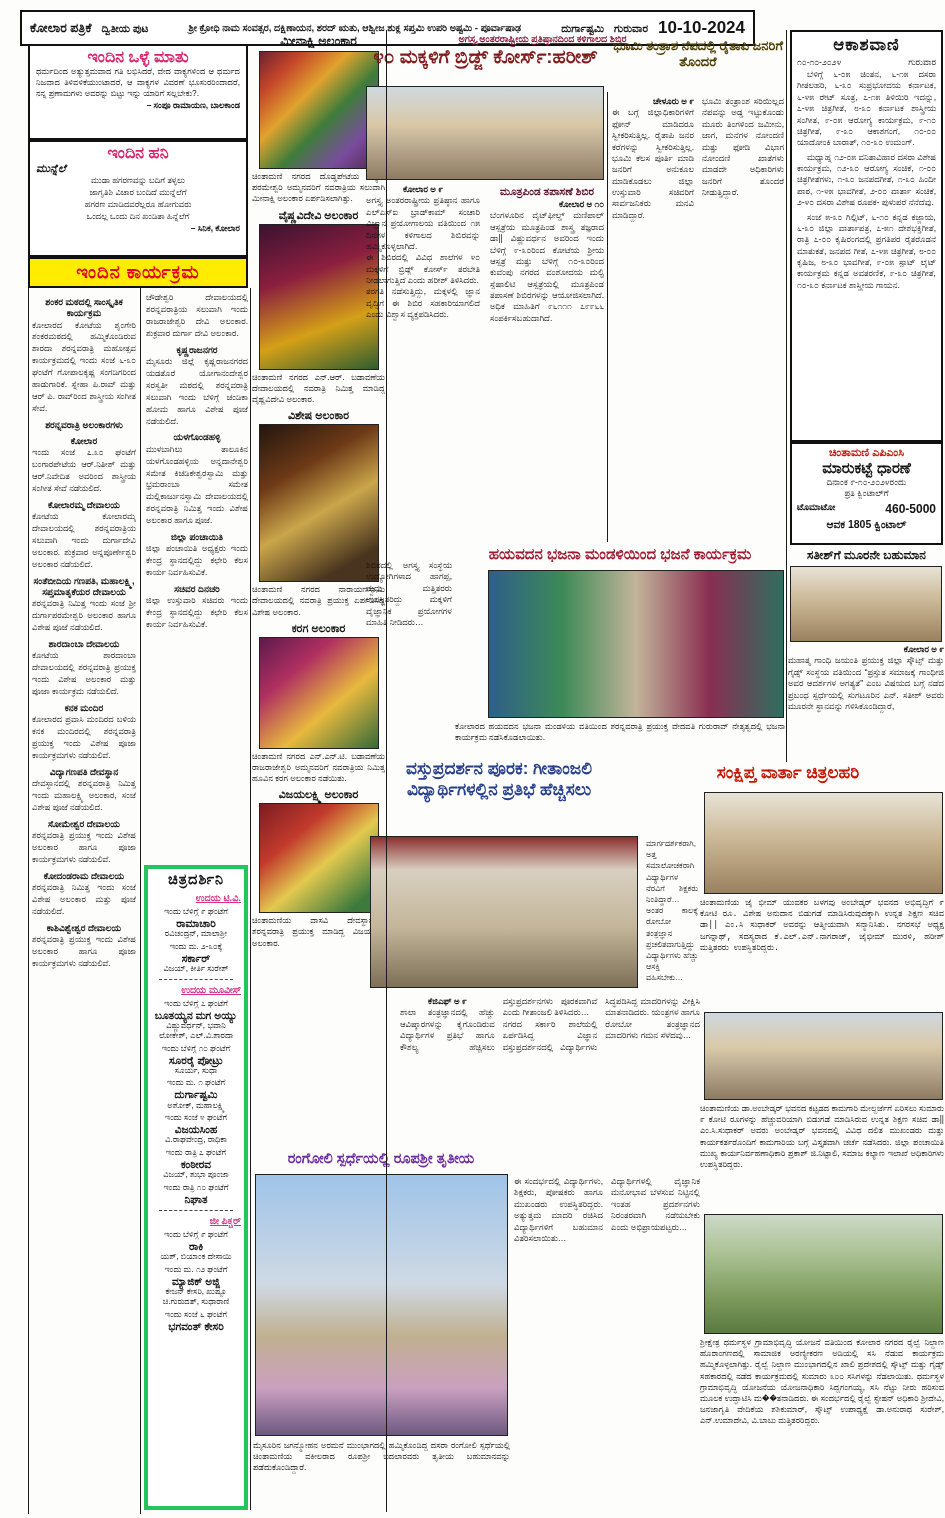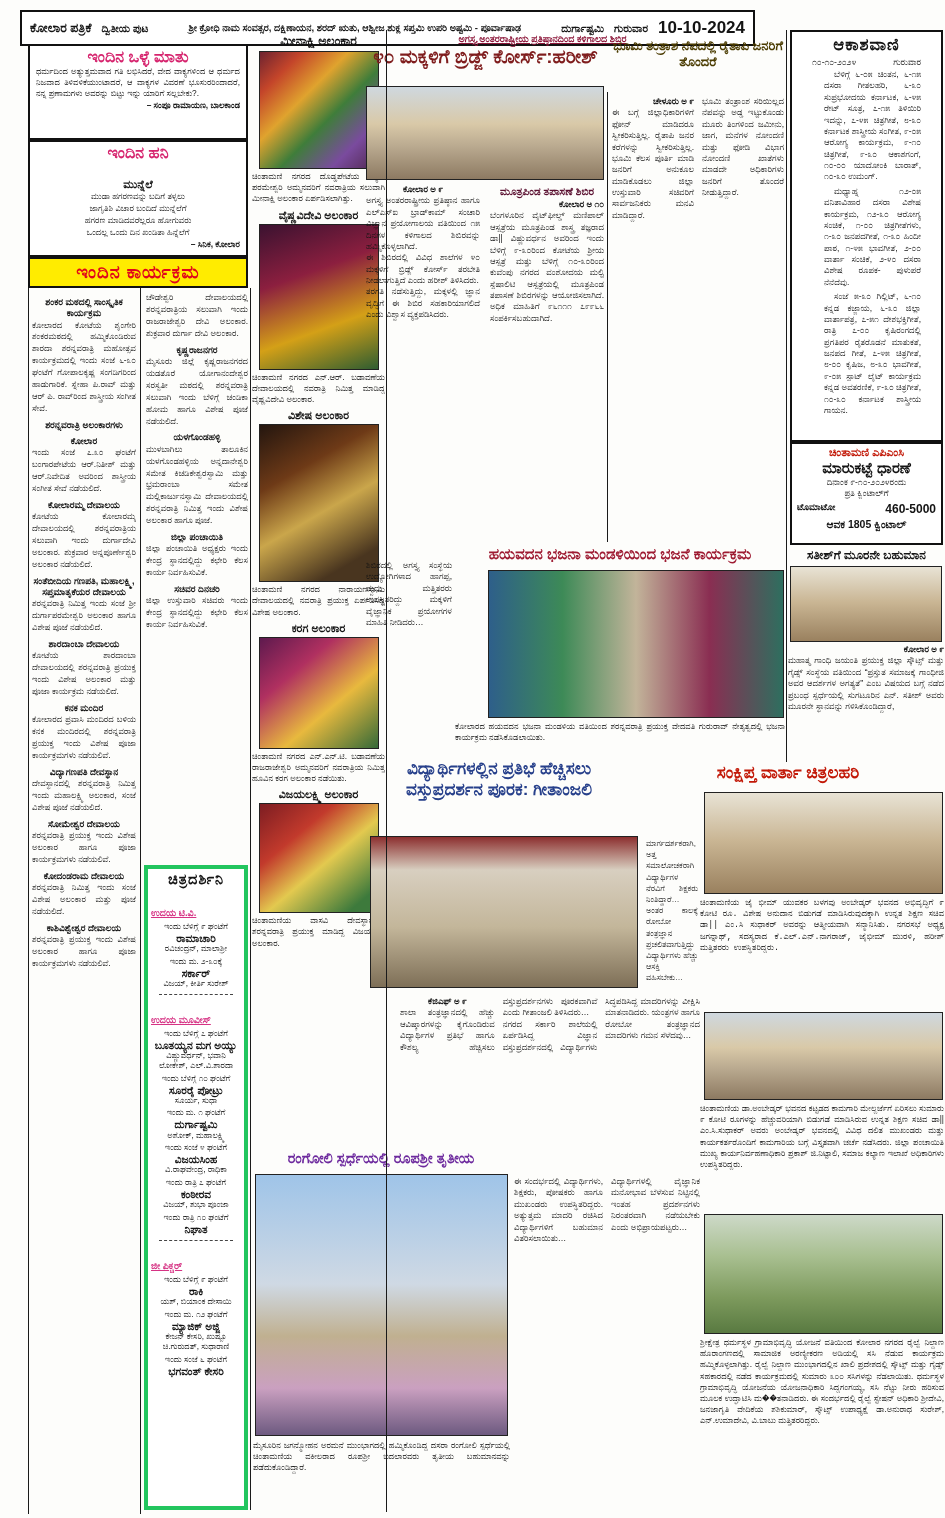--- a/index.html
+++ b/index.html
@@ -44,37 +44,37 @@
   #masthead .day{font-weight:bold;font-size:10.5px;white-space:nowrap;}
   #masthead .date{font-weight:bold;font-size:17px;white-space:nowrap;}
 
   #box-goodword{left:28px;top:44px;width:220px;height:96px;padding:2px 6px;box-sizing:border-box;}
   #box-goodword .t{font-size:16px;font-weight:bold;text-align:center;}
   #box-goodword .b{font-size:8.3px;line-height:1.35;text-align:justify;}
   #box-goodword .a{font-size:8.3px;font-weight:bold;text-align:right;}
 
   #box-hani{left:28px;top:140px;width:220px;height:117px;padding:2px 6px;box-sizing:border-box;}
   #box-hani .t{font-size:16px;font-weight:bold;text-align:center;}
-  #box-hani .pt{font-size:11px;font-weight:bold;text-align:center;margin-top:16px;}
+  #box-hani .pt{font-size:11px;font-weight:bold;margin-top:0;font-style:italic;}
   #box-hani .ln{font-size:8.4px;line-height:1.42;text-align:center;}
   #box-hani .a{font-size:8.4px;font-weight:bold;text-align:right;}
 
   #banner{left:28px;top:257px;width:220px;height:31px;background:#ffec00;border:2px solid #111;display:flex;align-items:center;justify-content:center;box-sizing:border-box;}
   #banner .t{font-size:18px;font-weight:bold;letter-spacing:1px;}
 
   #programs{left:28px;top:288px;width:222px;height:1226px;border-left:1px solid #1a1a1a;box-sizing:border-box;}
   #progA{position:absolute;left:3px;top:4px;width:104px;height:1216px;overflow:hidden;}
   #progB{position:absolute;left:117px;top:4px;width:102px;height:570px;overflow:hidden;}
   .ehead{font-size:9px;font-weight:bold;text-align:center;line-height:1.25;margin-top:5px;}
   .ebody{font-size:8.4px;line-height:1.42;text-align:justify;word-break:break-word;}
   #prog-divider{position:absolute;left:111px;top:0;width:1px;height:1226px;background:#1a1a1a;}
 
   #tvbox{left:144px;top:865px;width:104px;height:645px;border:4px solid #22c55e;padding:2px 3px;box-sizing:border-box;background:#fff;overflow:hidden;}
   #tvbox .t{font-size:14.5px;font-weight:bold;text-align:center;letter-spacing:1px;}
-  .chname{font-size:9.5px;font-weight:bold;color:#d63384;text-decoration:underline;text-align:left;margin-top:19px;}
+  .chname{font-size:9.5px;font-weight:bold;color:#d63384;text-decoration:underline;text-align:right;margin-top:4px;}
   .stime{font-size:8.2px;text-align:center;margin-top:3px;}
   .sname{font-size:10.5px;font-weight:bold;text-align:center;line-height:1.15;}
   .scast{font-size:8.2px;text-align:center;line-height:1.2;}
   .dashsep{border-top:1.5px dashed #444;margin:5px 8px 1px 8px;}
 
   .alTitle{font-size:11px;font-weight:bold;text-align:center;margin:4px 0 2px 0;}
   #col-alankara{left:252px;top:30px;width:133px;height:1120px;overflow:hidden;}
   #col-alankara .photo{width:120px;margin:0 auto;}
   #col-alankara .cap{margin-top:2px;}
 
@@ -96,24 +96,24 @@
   #photo-bhajane{left:488px;top:570px;width:296px;height:148px;}
   #caption-bhajane{left:455px;top:721px;width:330px;height:34px;text-align:justify;}
 
   #headline-vidya{left:362px;top:758px;width:274px;font-size:17px;font-weight:bold;text-align:center;line-height:1.25;}
   #headline-sank{left:634px;top:763px;width:308px;font-size:17px;font-weight:bold;text-align:center;}
   #photo-stage{left:370px;top:836px;width:268px;height:152px;}
   #vidya-side{left:646px;top:838px;width:52px;height:676px;font-size:8px;line-height:1.4;text-align:justify;overflow:hidden;word-break:break-word;}
   #vidya-body1{left:400px;top:996px;width:300px;height:170px;column-count:3;column-gap:8px;}
   #vidya-body2{left:514px;top:1176px;width:186px;height:338px;column-count:2;column-gap:8px;}
 
-  #akash-box{left:790px;top:30px;width:153px;height:412px;padding:3px 20px;box-sizing:border-box;overflow:hidden;}
+  #akash-box{left:790px;top:30px;width:153px;height:412px;padding:3px 5px;box-sizing:border-box;overflow:hidden;}
   #akash-box .t{font-size:16.5px;font-weight:bold;text-align:center;letter-spacing:1px;}
   #akash-box .dayrow{display:flex;justify-content:space-between;font-size:8.6px;margin:3px 0 1px 0;}
-  #akash-box p{margin:0 0 3px 12px;text-indent:10px;}
+  #akash-box p{margin:0 0 3px 0;text-indent:10px;}
 
   #apmc-box{left:790px;top:442px;width:153px;height:103px;padding:2px 5px;box-sizing:border-box;overflow:hidden;}
   #apmc-box .t1{font-size:11px;font-weight:bold;text-align:center;color:#c21807;}
   #apmc-box .t2{font-size:15px;font-weight:bold;text-align:center;}
   #apmc-box .l{font-size:8.6px;text-align:center;}
   #apmc-box .row{display:flex;justify-content:space-between;font-weight:bold;margin-top:3px;}
   #apmc-box .row .n{font-size:9px;}
   #apmc-box .row .v{font-size:12px;}
   #apmc-box .avk{font-size:10.5px;font-weight:bold;text-align:center;margin-top:2px;}
 
@@ -281,22 +281,22 @@
     <div class="dlr">ಚೇಳೂರು ಅ ೯</div>
     <div>ಈ ಬಗ್ಗೆ ಜಿಲ್ಲಾಧಿಕಾರಿಗಳಿಗೆ ಫೋನ್ ಮಾಡಿದರೂ ಸ್ವೀಕರಿಸುತ್ತಿಲ್ಲ. ರೈತಾಪಿ ಜನರ ಕರೆಗಳನ್ನು ಸ್ವೀಕರಿಸುತ್ತಿಲ್ಲ. ಭೂಮಿ ಕೆಲಸ ಪೂರ್ತಿ ಮಾಡಿ ಜನರಿಗೆ ಅನುಕೂಲ ಮಾಡಿಕೊಡಲು ಜಿಲ್ಲಾ ಉಸ್ತುವಾರಿ ಸಚಿವರಿಗೆ ಸಾರ್ವಜನಿಕರು ಮನವಿ ಮಾಡಿದ್ದಾರೆ.</div>
     <div>ಭೂಮಿ ತಂತ್ರಾಂಶ ಸರಿಯಿಲ್ಲದ ನೆಪವನ್ನು ಅಡ್ಡ ಇಟ್ಟುಕೊಂಡು ಮೂರು ತಿಂಗಳಿಂದ ಜಮೀನು, ಜಾಗ, ಮನೆಗಳ ನೋಂದಣಿ ಮತ್ತು ಫೋಡಿ ವಿಭಾಗ ನೋಂದಣಿ ಖಾತೆಗಳು ಮಾಡದೇ ಅಧಿಕಾರಿಗಳು ಜನರಿಗೆ ತೊಂದರೆ ನೀಡುತ್ತಿದ್ದಾರೆ.</div>
   </div>
 
   <div id="headline-bhajane" class="abs h-darkred">ಹಯವದನ ಭಜನಾ ಮಂಡಳಿಯಿಂದ ಭಜನೆ ಕಾರ್ಯಕ್ರಮ</div>
   <div id="photo-bhajane" class="abs photo ph-sarees"></div>
   <div id="caption-bhajane" class="abs cap">ಕೋಲಾರದ ಹಯವದನ ಭಜನಾ ಮಂಡಳಿಯ ವತಿಯಿಂದ ಶರನ್ನವರಾತ್ರಿ ಪ್ರಯುಕ್ತ ವೇದವತಿ ಗುರುರಾವ್ ನೇತೃತ್ವದಲ್ಲಿ ಭಜನಾ ಕಾರ್ಯಕ್ರಮ ನಡೆಸಿಕೊಡಲಾಯಿತು.</div>
 
   <div id="headline-vidya" class="abs h-blue">
+    <div>ವಸ್ತುಪ್ರದರ್ಶನ ಪೂರಕ: ಗೀತಾಂಜಲಿ</div>
     <div>ವಿದ್ಯಾರ್ಥಿಗಳಲ್ಲಿನ ಪ್ರತಿಭೆ ಹೆಚ್ಚಿಸಲು</div>
-    <div>ವಸ್ತುಪ್ರದರ್ಶನ ಪೂರಕ: ಗೀತಾಂಜಲಿ</div>
   </div>
   <div id="photo-stage" class="abs photo ph-stage"></div>
   <div id="vidya-side" class="abs">ಮಾರ್ಗದರ್ಶಕರಾಗಿ, ಅತ್ತ ಸಮಾಲೋಚಕರಾಗಿ ವಿದ್ಯಾರ್ಥಿಗಳ ನೆರವಿಗೆ ಶಿಕ್ಷಕರು ನಿಂತಿದ್ದಾರೆ… ಅಂತರ ಕಾಲಕ್ಕೆ ರೋಬೋ ತಂತ್ರಜ್ಞಾನ ಪ್ರಚಲಿತವಾಗುತ್ತಿದ್ದು ವಿದ್ಯಾರ್ಥಿಗಳು ಹೆಚ್ಚು ಆಸಕ್ತಿ ವಹಿಸಬೇಕು…</div>
   <div id="vidya-body1" class="abs jt">
     <div class="dl">ಕೆಜಿಎಫ್ ಅ ೯</div>
     <div>ಶಾಲಾ ತಂತ್ರಜ್ಞಾನದಲ್ಲಿ ಹೆಚ್ಚು ಆವಿಷ್ಕಾರಗಳನ್ನು ಕೈಗೊಂಡಿರುವ ವಿದ್ಯಾರ್ಥಿಗಳ ಪ್ರತಿಭೆ ಹಾಗೂ ಕೌಶಲ್ಯ ಹೆಚ್ಚಿಸಲು ವಸ್ತುಪ್ರದರ್ಶನಗಳು ಪೂರಕವಾಗಿವೆ ಎಂದು ಗೀತಾಂಜಲಿ ತಿಳಿಸಿದರು…</div>
     <div>ನಗರದ ಸರ್ಕಾರಿ ಶಾಲೆಯಲ್ಲಿ ಏರ್ಪಡಿಸಿದ್ದ ವಿಜ್ಞಾನ ವಸ್ತುಪ್ರದರ್ಶನದಲ್ಲಿ ವಿದ್ಯಾರ್ಥಿಗಳು ಸಿದ್ಧಪಡಿಸಿದ್ದ ಮಾದರಿಗಳನ್ನು ವೀಕ್ಷಿಸಿ ಮಾತನಾಡಿದರು. ಯಂತ್ರಗಳ ಹಾಗೂ ರೋಬೋ ತಂತ್ರಜ್ಞಾನದ ಮಾದರಿಗಳು ಗಮನ ಸೆಳೆದವು…</div>
   </div>
   <div id="vidya-body2" class="abs jt">
     <div>ಈ ಸಂದರ್ಭದಲ್ಲಿ ವಿದ್ಯಾರ್ಥಿಗಳು, ಶಿಕ್ಷಕರು, ಪೋಷಕರು ಹಾಗೂ ಮುಖಂಡರು ಉಪಸ್ಥಿತರಿದ್ದರು. ಅತ್ಯುತ್ತಮ ಮಾದರಿ ರಚಿಸಿದ ವಿದ್ಯಾರ್ಥಿಗಳಿಗೆ ಬಹುಮಾನ ವಿತರಿಸಲಾಯಿತು…</div>

